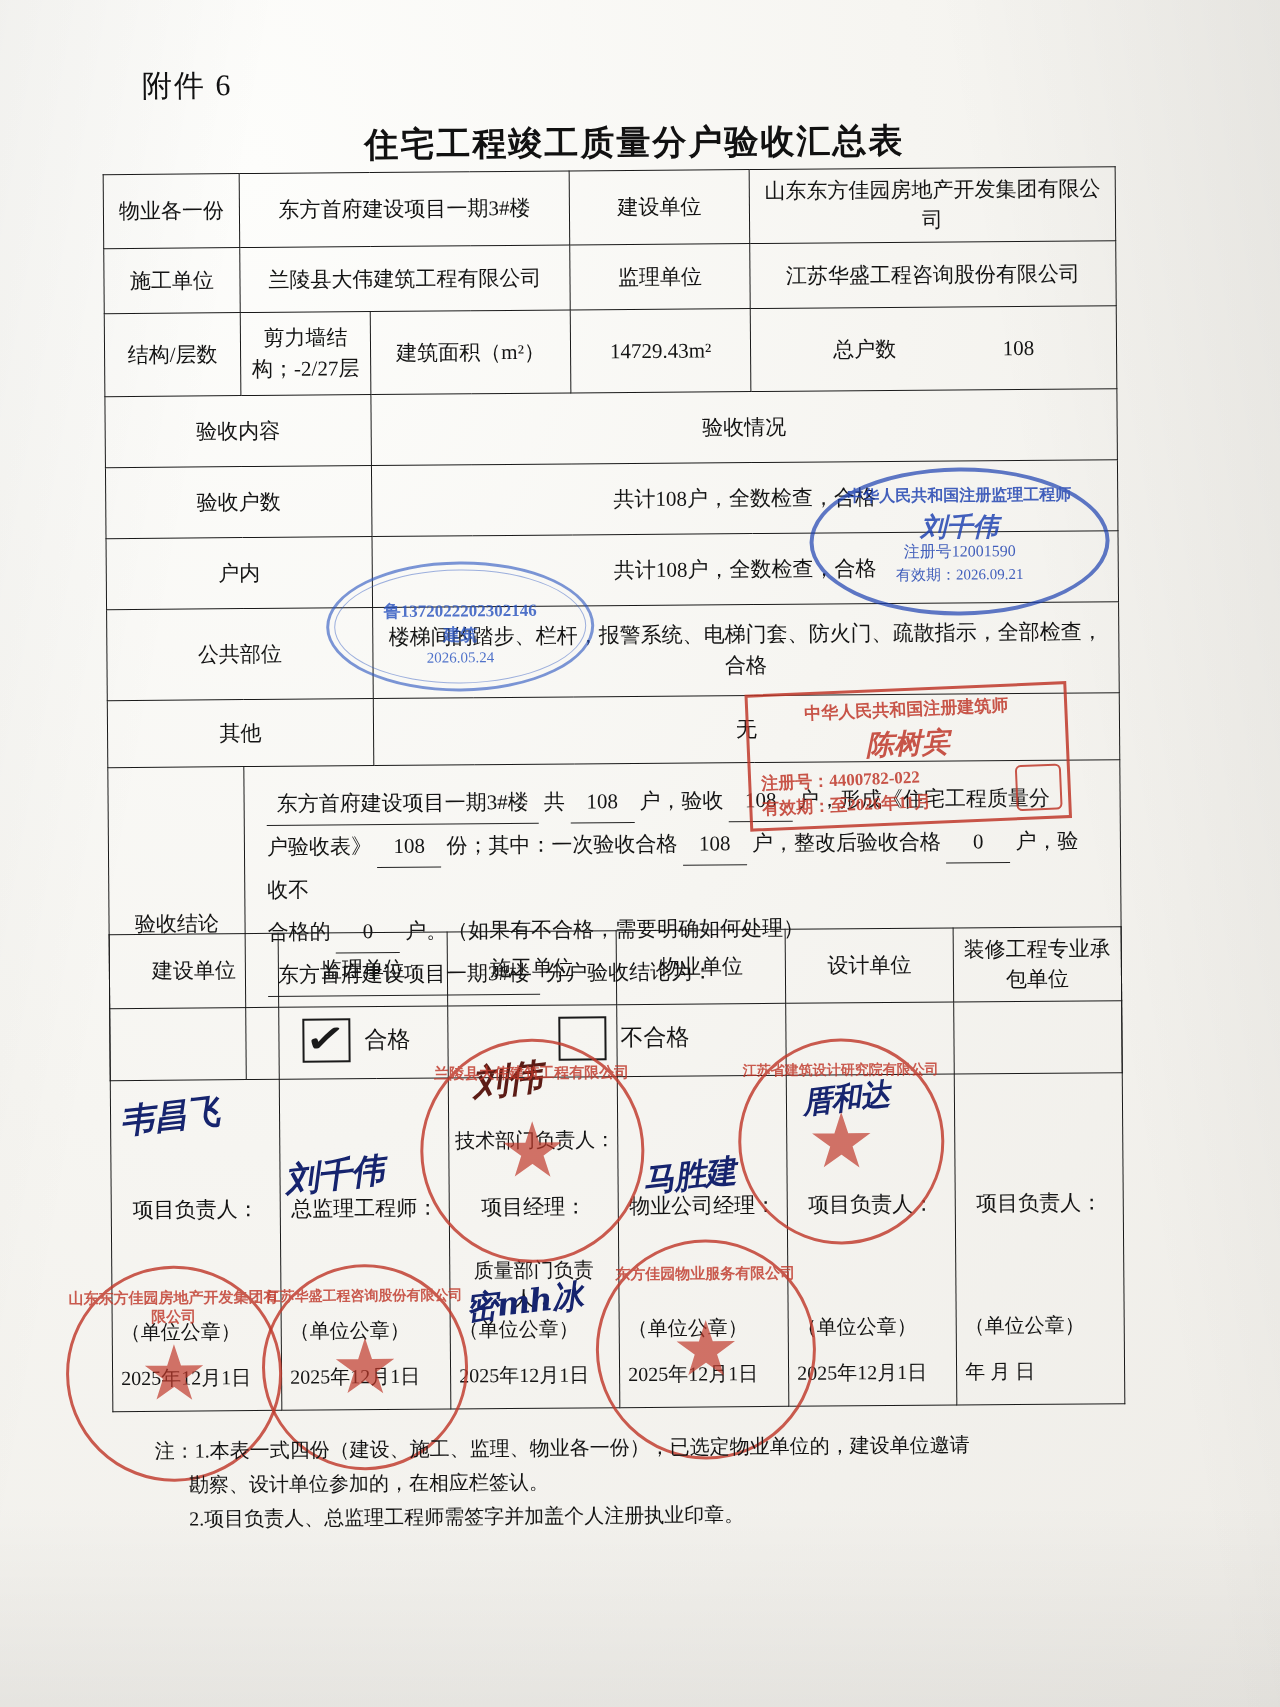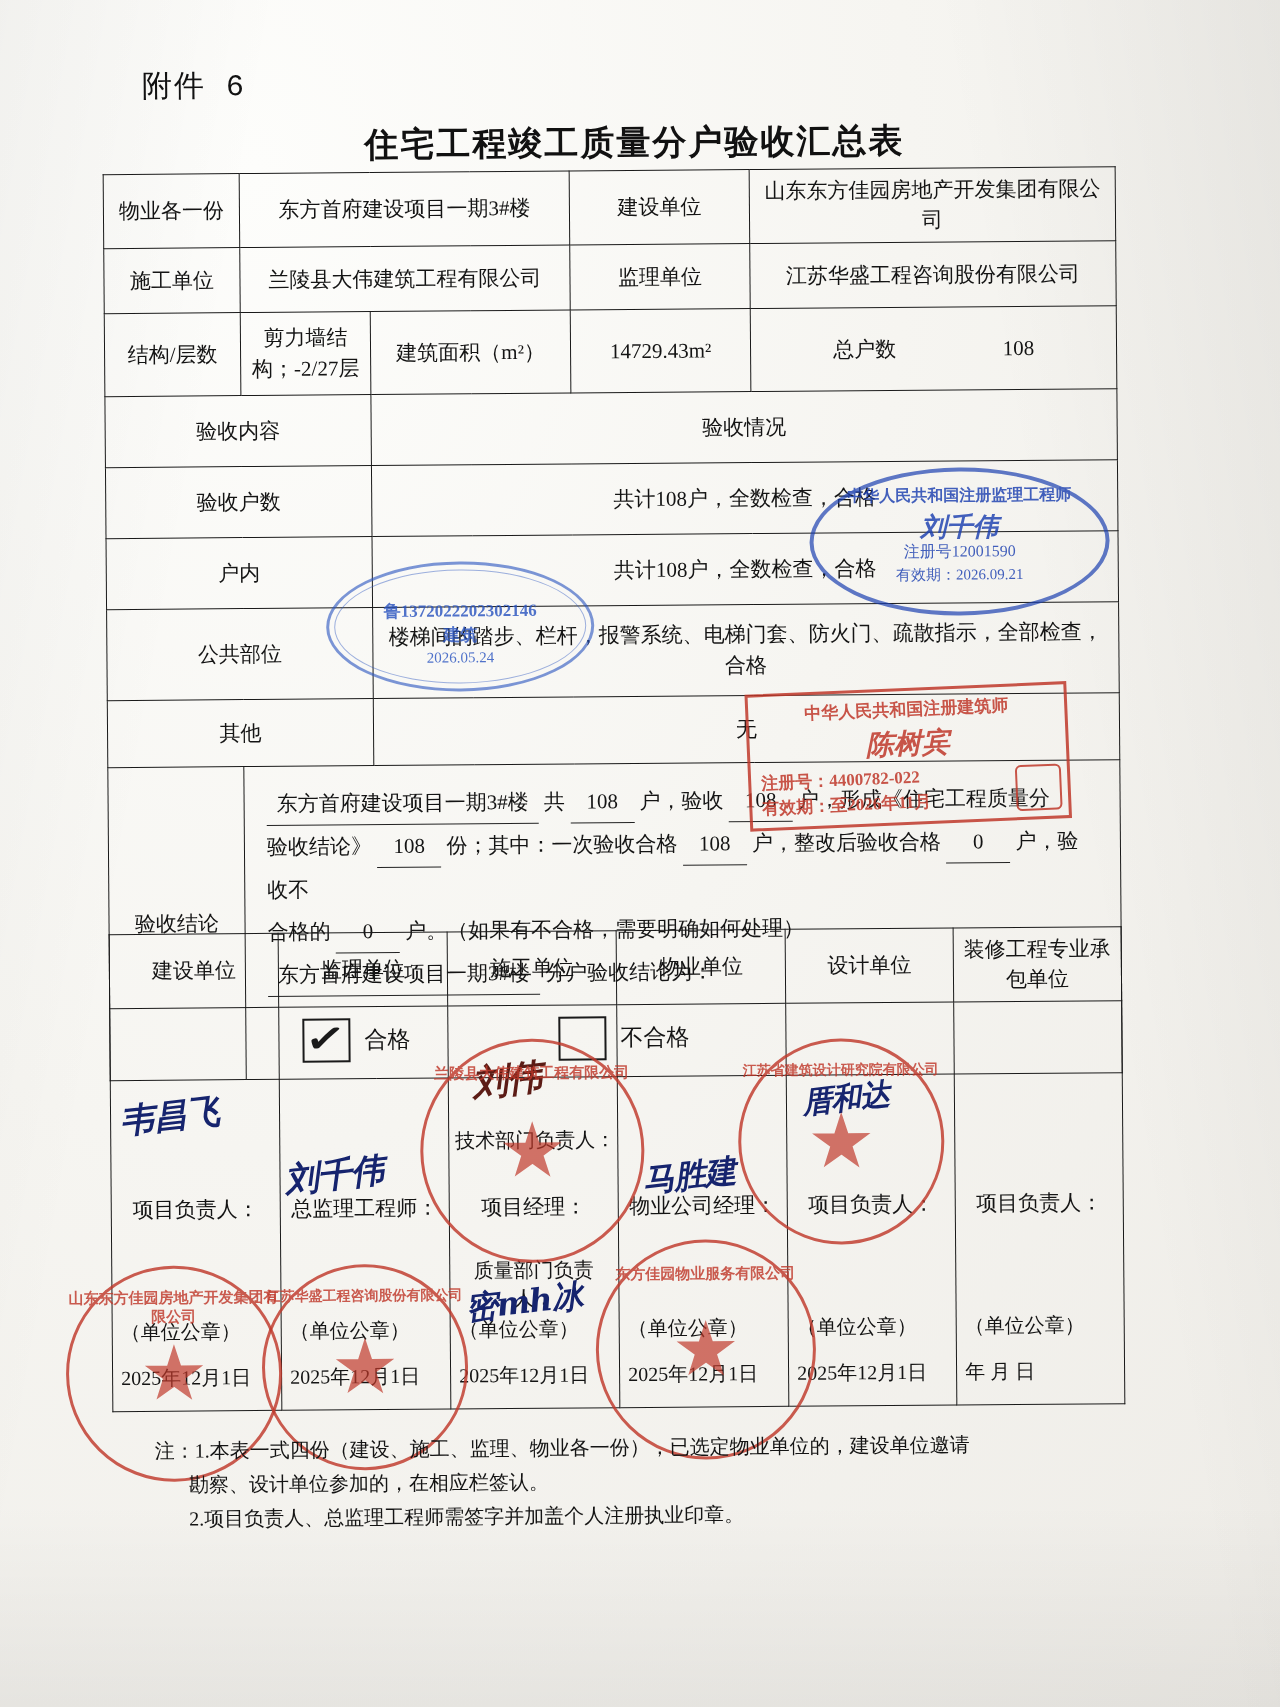--- a/index.html
+++ b/index.html
@@ -40,21 +40,21 @@
     transform: rotate(-0.45deg);
     transform-origin: 640px 853px;
   }
   .attach-label {
     position: absolute;
     left: 148px;
     top: 62px;
     font-size: 30px;
     letter-spacing: 2px;
     color: #121212;
-    font-family: Liberation Mono, monospace;
+    font-family: Liberation Serif, serif;
   }
   .doc-title {
     position: absolute;
     left: 0;
     top: 120px;
     width: 1280px;
     text-align: center;
     font-size: 34px;
     font-weight: bold;
     letter-spacing: 2px;
@@ -274,21 +274,21 @@
     <tr>
       <td style="height:250px">验收结论</td>
       <td style="height:250px" colspan="5" class="left">
         <div class="concl-body">
           <span class="ul ul-wide">东方首府建设项目一期3#楼</span>
           <span>共</span>
           <span class="ul">108</span>
           <span>户，验收</span>
           <span class="ul">108</span>
           <span>户，形成《住宅工程质量分</span><br>
-          <span>验收结论》</span>
+          <span>户验收表》</span>
           <span class="ul">108</span>
           <span>份；其中：一次验收合格</span>
           <span class="ul">108</span>
           <span>户，整改后验收合格</span>
           <span class="ul">0</span>
           <span>户，验收不</span><br>
           <span>合格的</span>
           <span class="ul">0</span>
           <span>户。（如果有不合格，需要明确如何处理）</span><br>
           <span class="ul ul-wide">东方首府建设项目一期3#楼</span>

